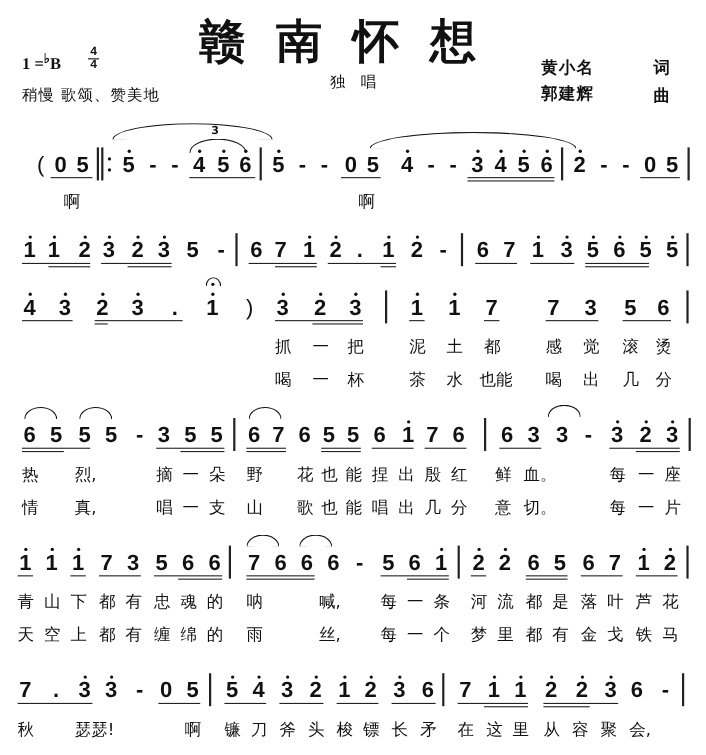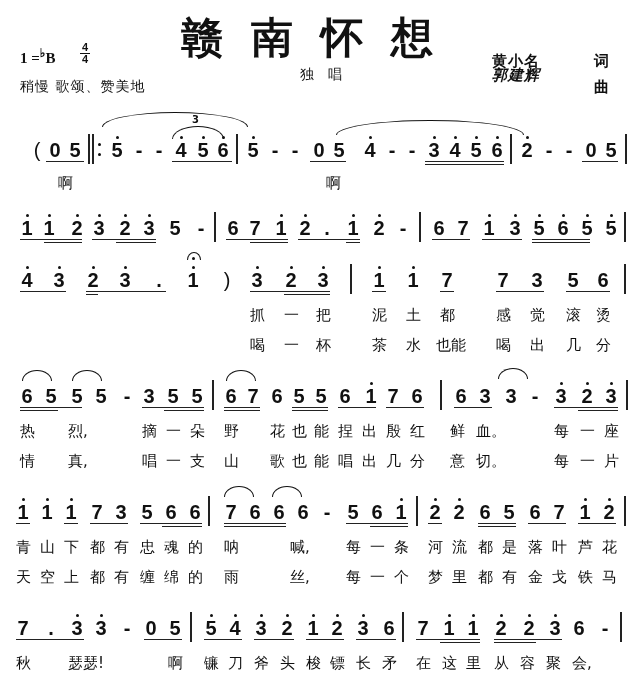--- a/index.html
+++ b/index.html
@@ -29,21 +29,21 @@
   <div class="abs title">赣南怀想</div>
   <div class="abs subtitle">独唱</div>
   <div class="abs key">1 =<sup>♭</sup>B</div>
   <div class="abs meter">
     <div class="num">4</div>
     <div>4</div>
   </div>
   <div class="abs tempo">稍慢  歌颂、赞美地</div>
   <div class="abs credit" style="left:492px;top:52px;">黄小名</div>
   <div class="abs credit" style="left:594px;top:52px;">词</div>
-  <div class="abs credit" style="left:492px;top:66px;font-style:italic;">郭建辉</div>
+  <div class="abs credit" style="left:492px;top:76px;">郭建辉</div>
   <div class="abs credit" style="left:594px;top:78px;">曲</div>
   <div class="abs" style="font-size: 10px; font-weight: bold; left: 192px; top: 114px;" id="triplet">3</div>
   <div id="score">
       <div class="n" style="left: 30px; top: 140px; font-weight: normal;">(</div>
       <div class="n" style="left: 48px; top: 140px; font-weight: bold;">0</div>
       <div class="n" style="left: 68px; top: 140px; font-weight: bold;">5</div>
       <div class="n" style="left: 110px; top: 140px; font-weight: bold;">5</div>
       <div class="dot" style="left: 115.5px; top: 136px;"></div>
       <div class="n" style="left: 132px; top: 140px; font-weight: bold;">-</div>
       <div class="n" style="left: 152px; top: 140px; font-weight: bold;">-</div>

